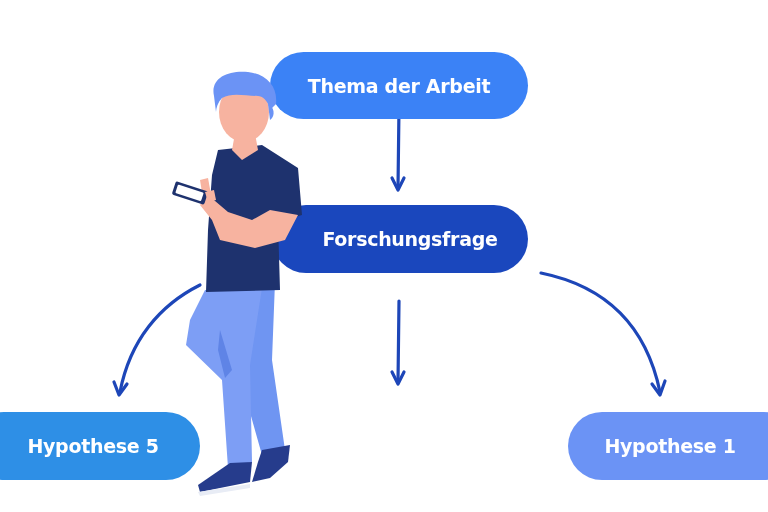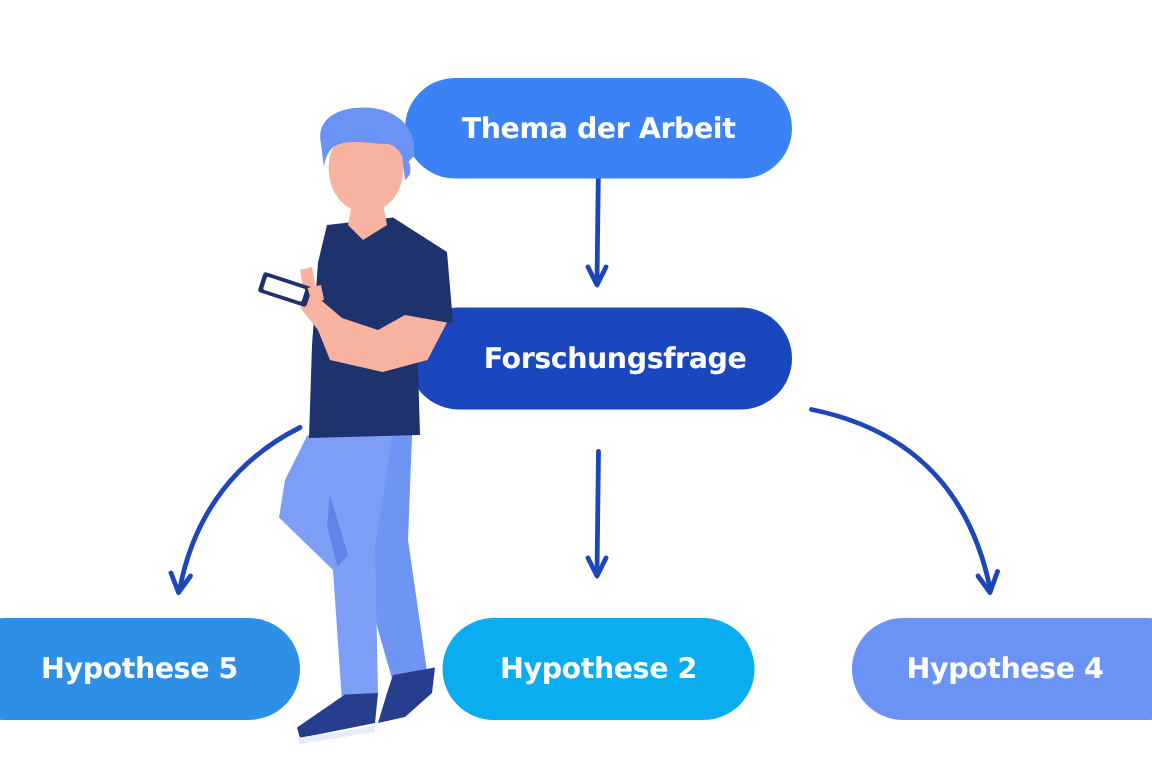--- a/index.html
+++ b/index.html
@@ -56,25 +56,22 @@
 
   <div class="pill" id="pill-topic">
     <span>Thema der Arbeit</span>
   </div>
   <div class="pill" id="pill-question">
     <span style="margin-left:20px">Forschungsfrage</span>
   </div>
   <div class="pill" id="pill-h1">
     <span>Hypothese 5</span>
   </div>
-  <div class="pill" id="pill-h2">
-    <span>Hypothese 2</span>
-  </div>
   <div class="pill" id="pill-h3">
-    <span>Hypothese 4</span>
+    <span>Hypothese 1</span>
   </div>
 
   <svg class="layer" width="768" height="512">
 
     <path d="M215 285 L275 282 L272 360 L285 450 L262 455 L238 370 L222 330 Z" fill="#6f95f2"></path>
 
     <path d="M205 290 L262 288 L250 365 L252 462 L228 468 L222 380 L186 345 L190 320 Z" fill="#7d9ef5"></path>
     <path d="M220 330 L232 370 L225 378 L218 350 Z" fill="#5f84e6"></path>
 
     <path d="M262 450 L290 445 L288 462 L270 478 L252 482 L258 462 Z" fill="#263c8c"></path>

